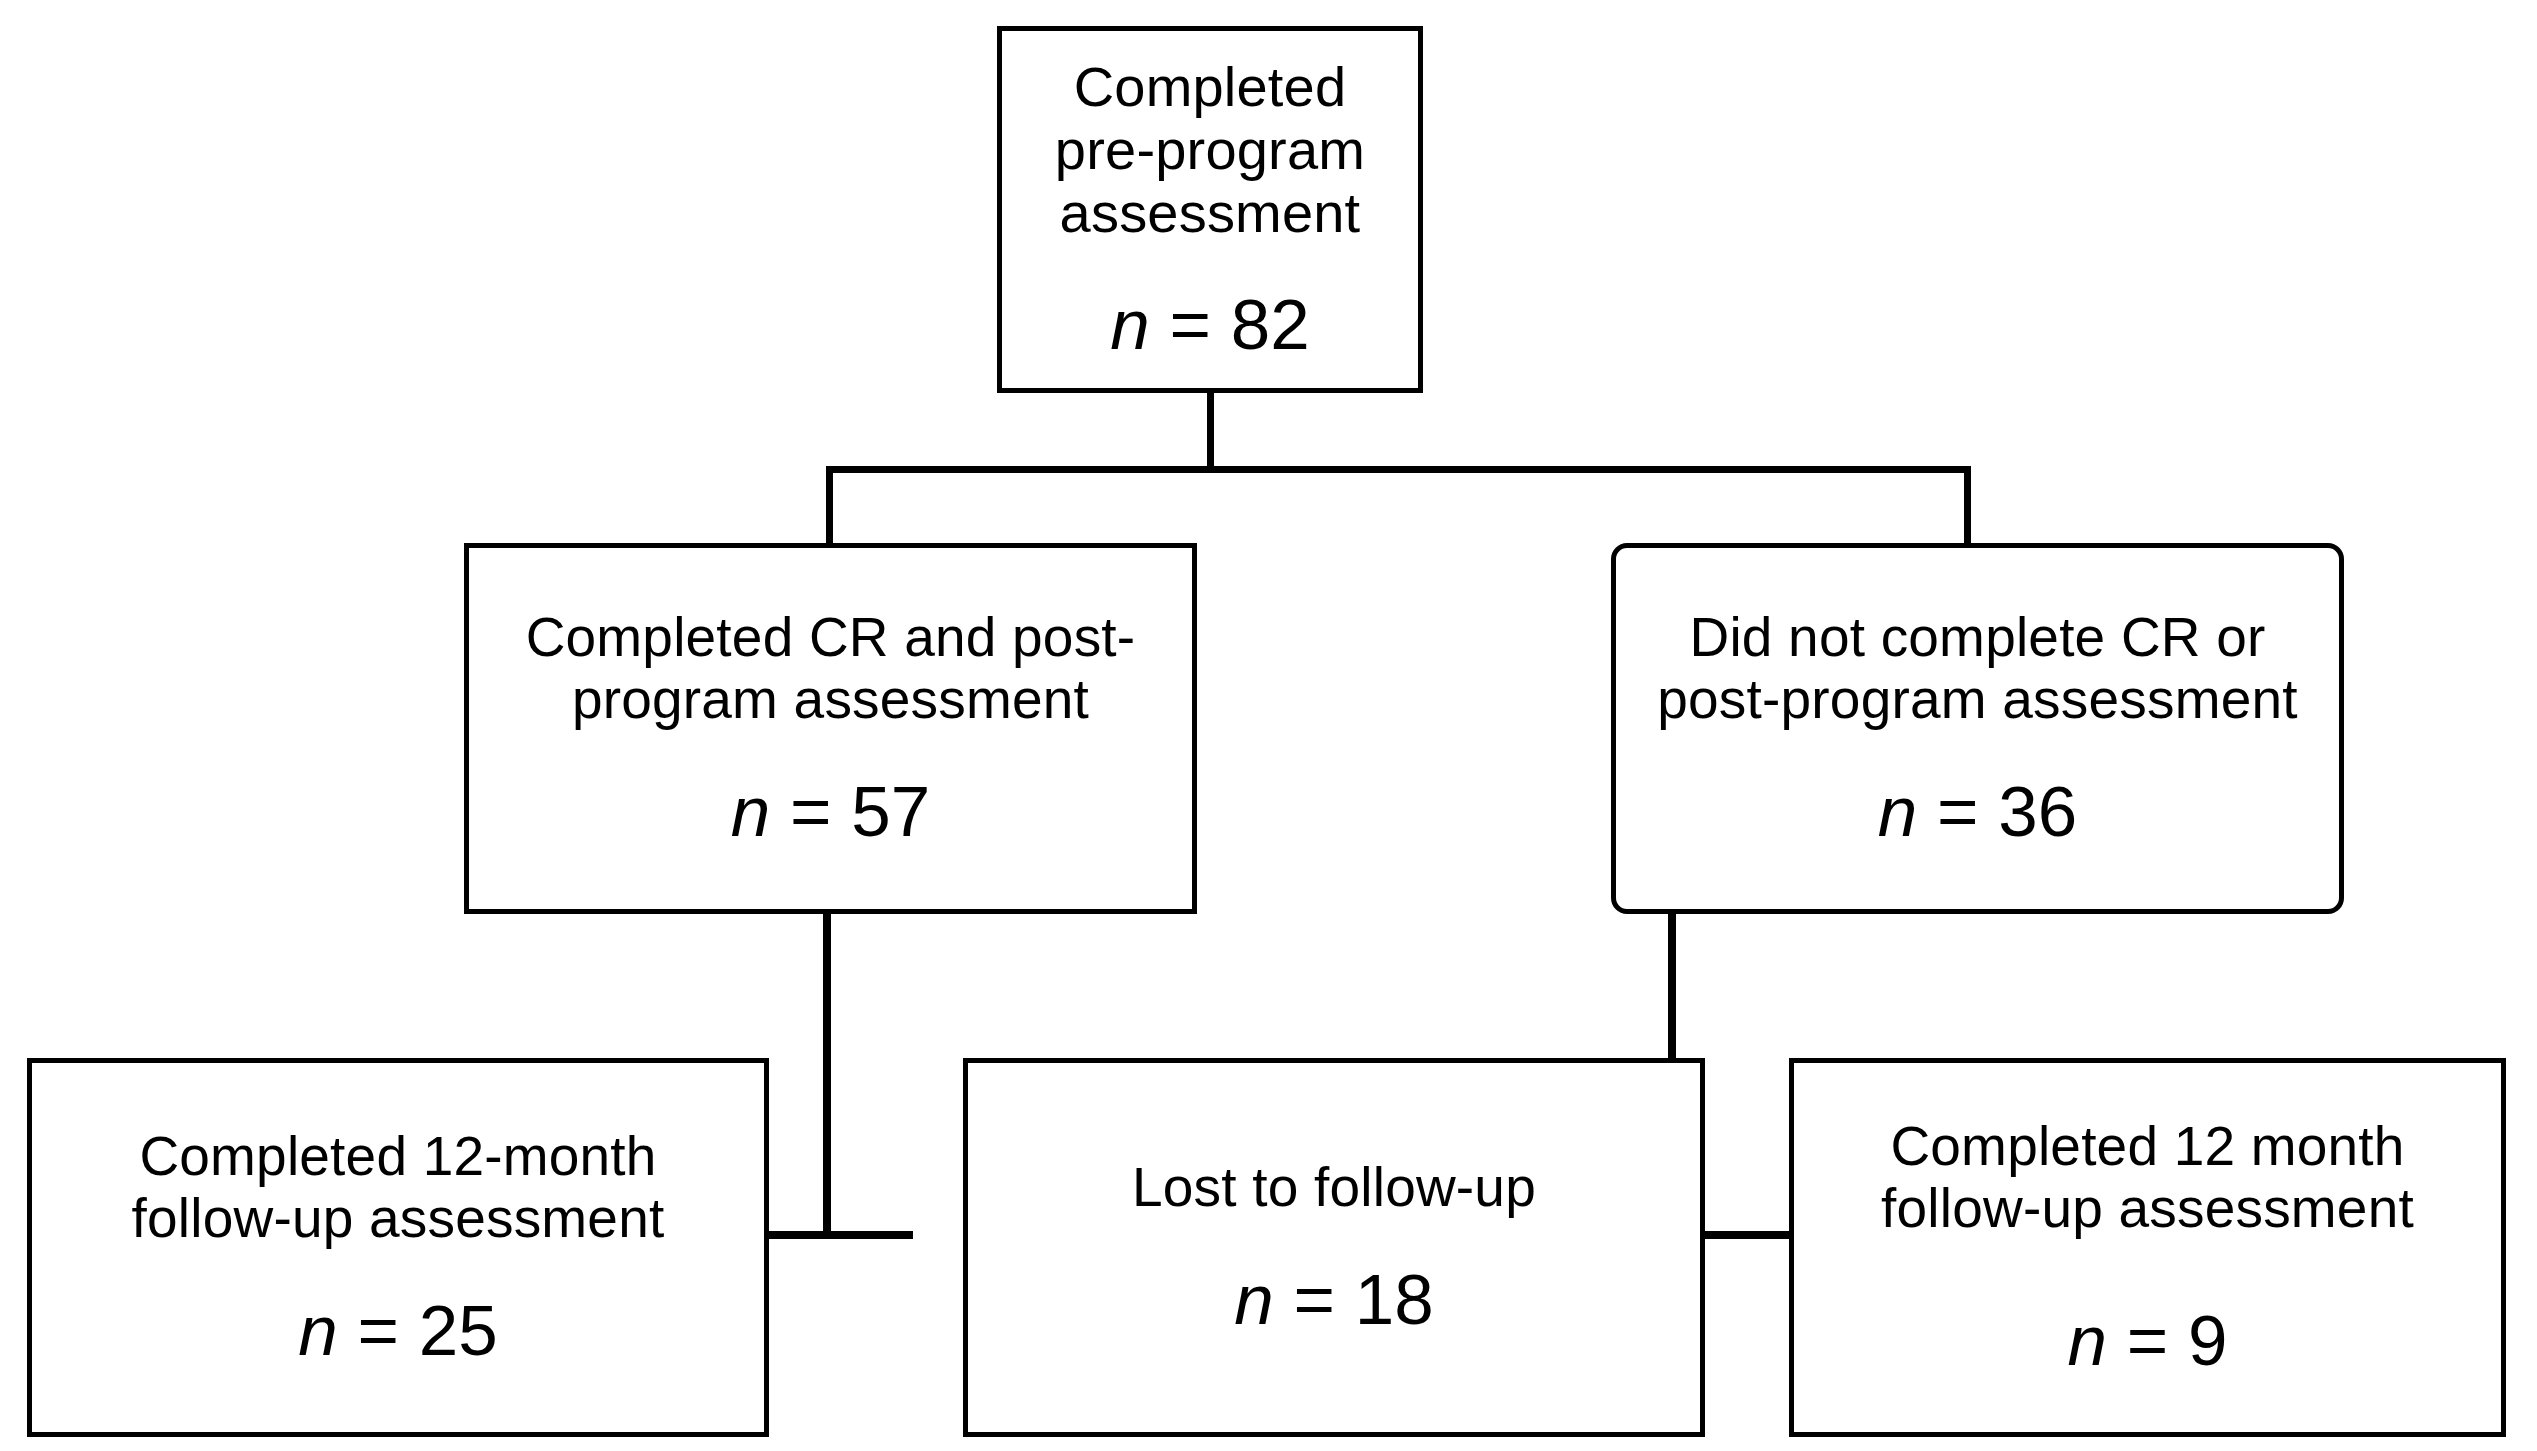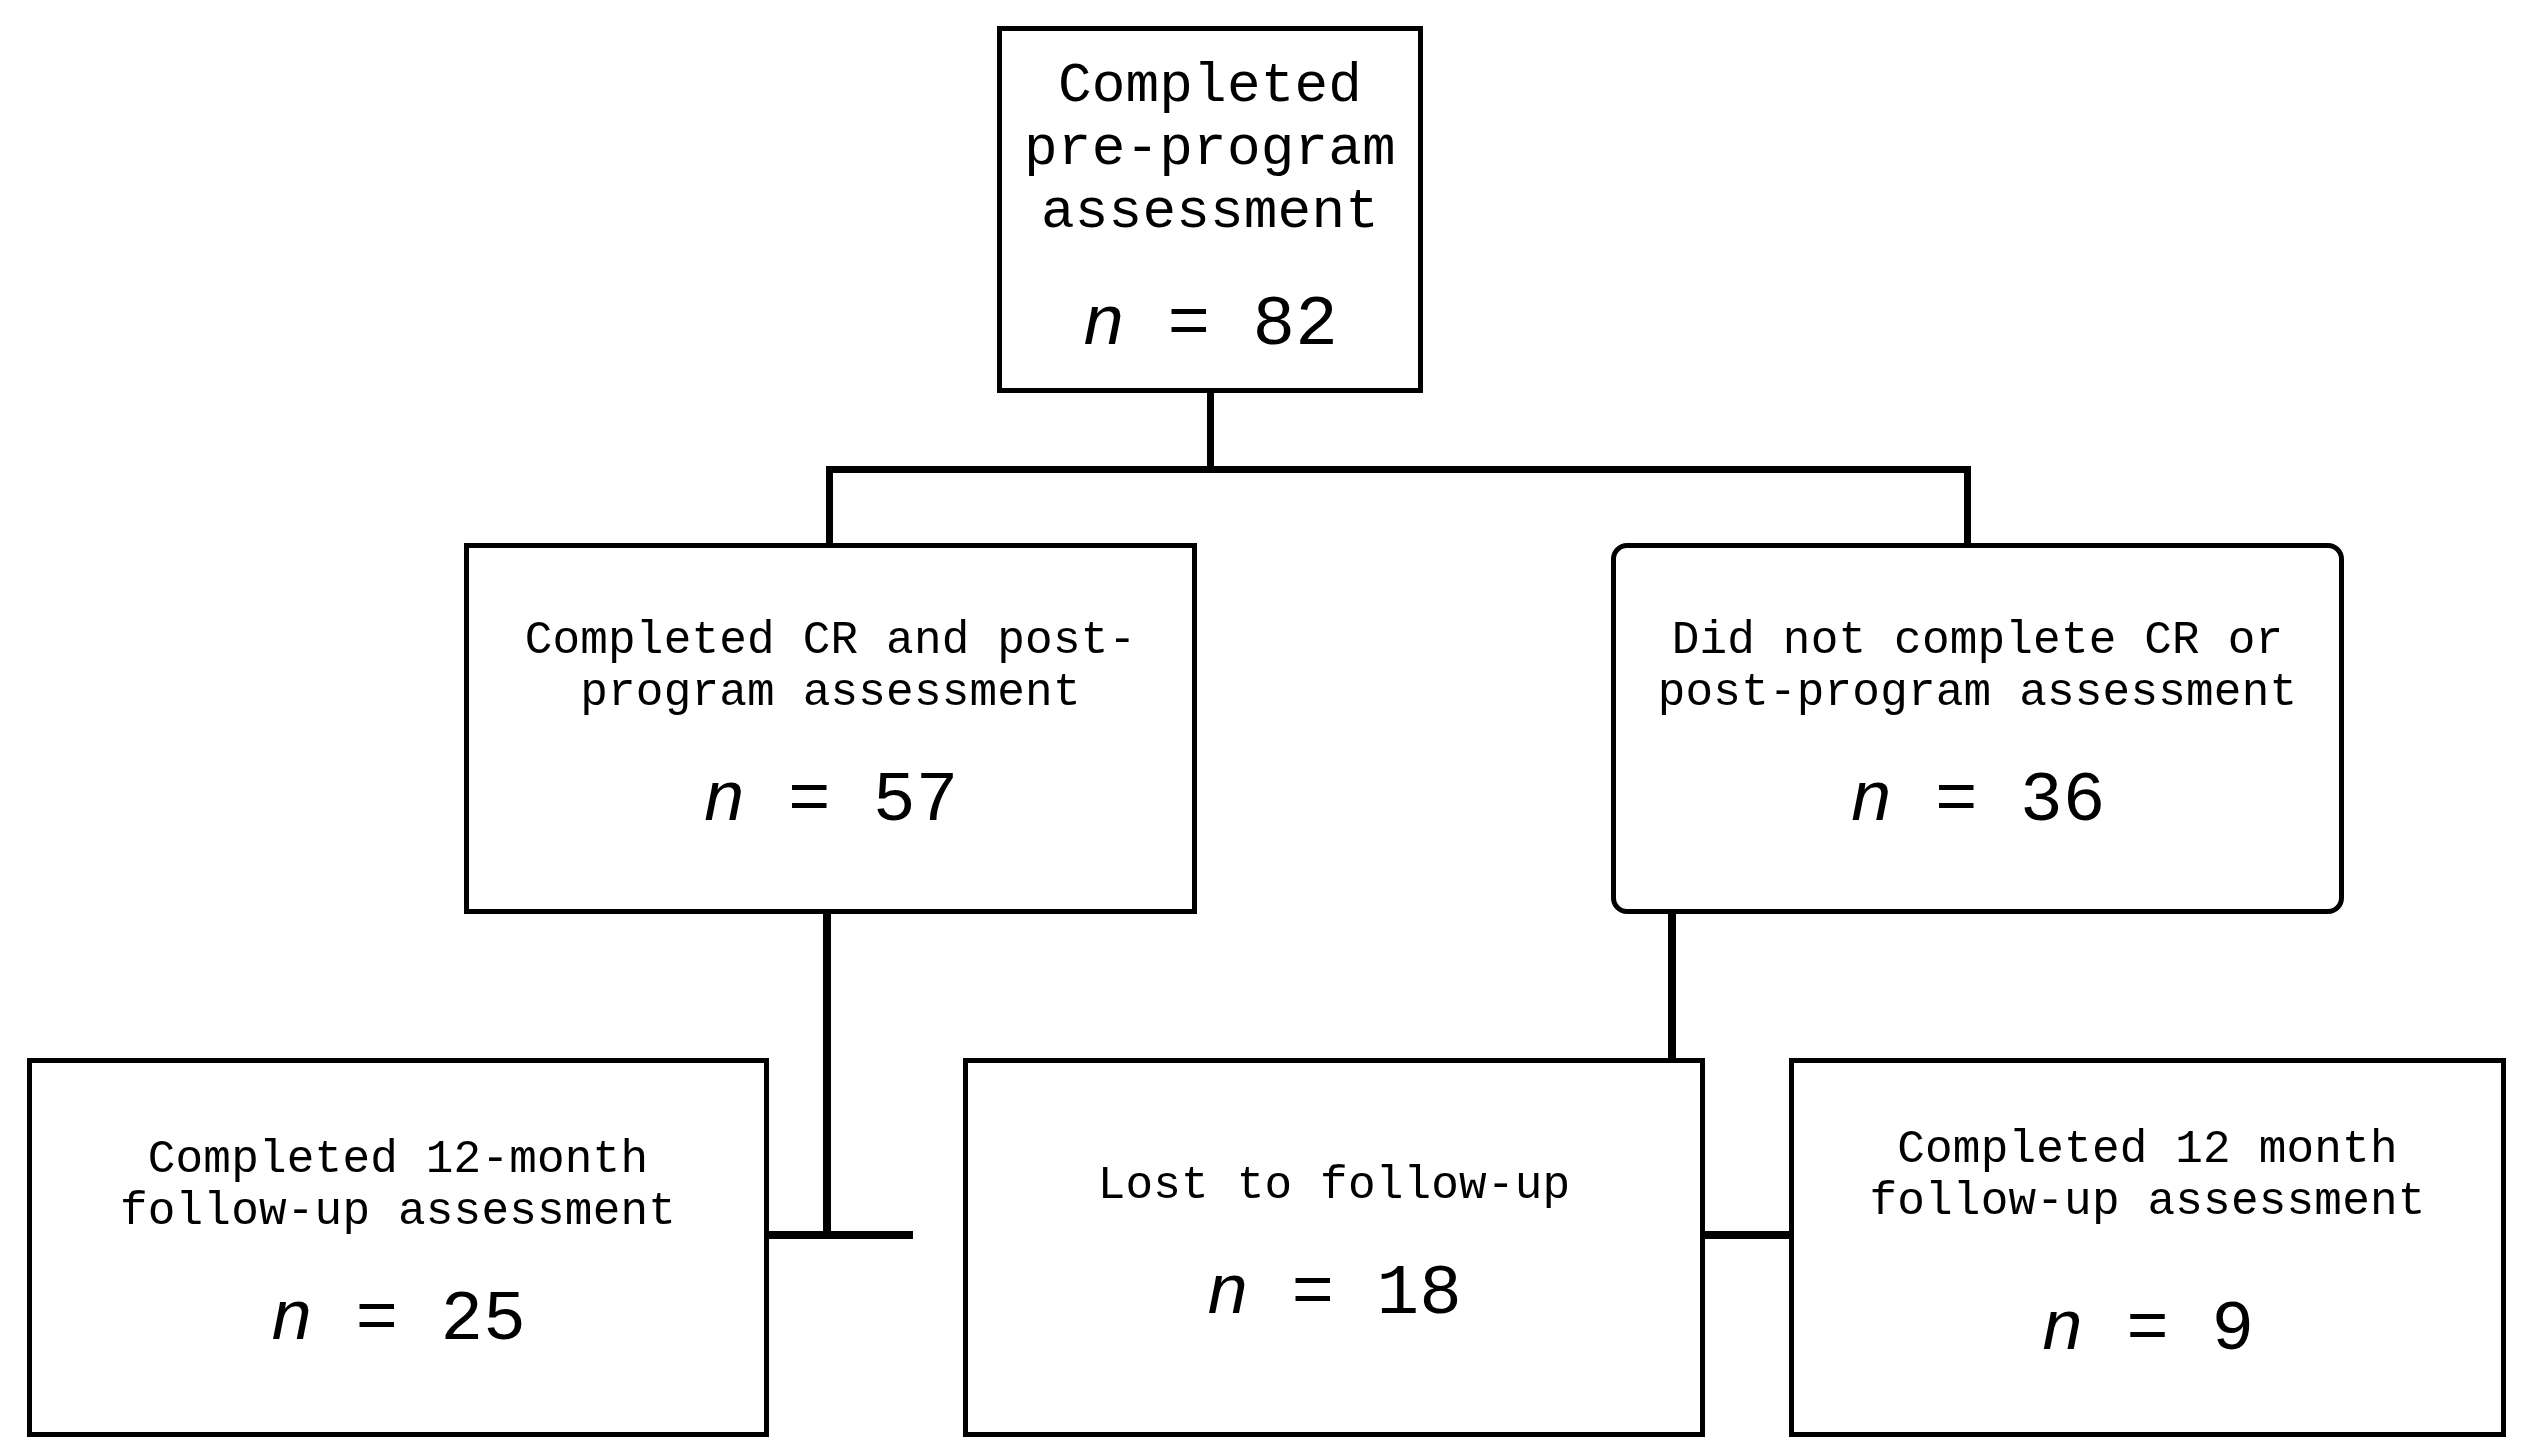--- a/index.html
+++ b/index.html
@@ -6,37 +6,37 @@
     margin: 0;
     padding: 0;
     background: #ffffff;
   }
   #canvas {
     position: relative;
     width: 2510px;
     height: 1452px;
     background: #ffffff;
     overflow: hidden;
-    font-family: Liberation Mono, monospace;
+    font-family: Liberation Sans, sans-serif;
     color: #000000;
   }
   .node {
     position: absolute;
     box-sizing: border-box;
     border: 5.7px solid #000000;
     background: #ffffff;
     display: flex;
     flex-direction: column;
     align-items: center;
     justify-content: center;
     text-align: center;
     z-index: 3;
   }
   .node .label {
-    font-size: 46px;
+    font-size: 55px;
     line-height: 1.13;
     letter-spacing: 0.2px;
     padding: 0 17px;
     white-space: pre-line;
   }
   .node .count {
     font-size: 71px;
     line-height: 1.1;
     margin-top: 42px;
   }

